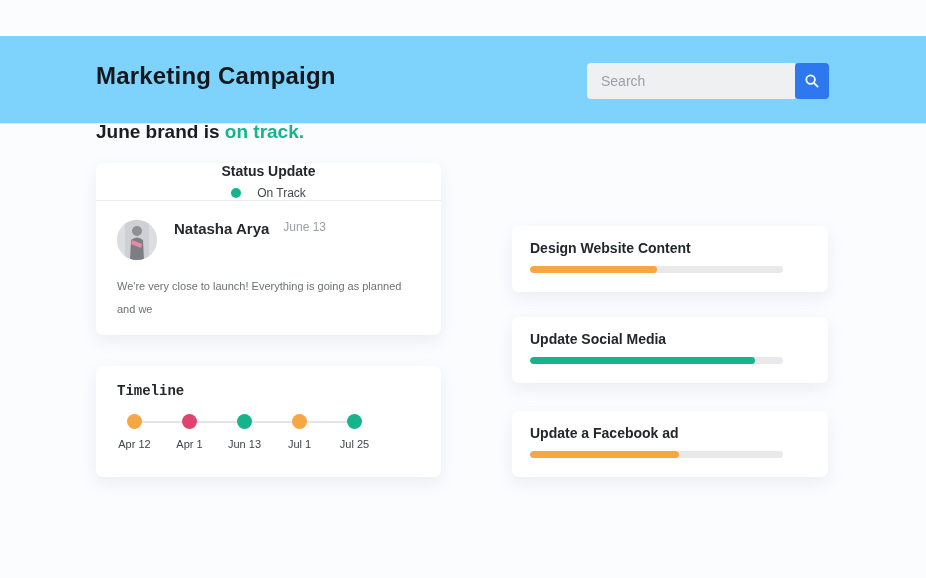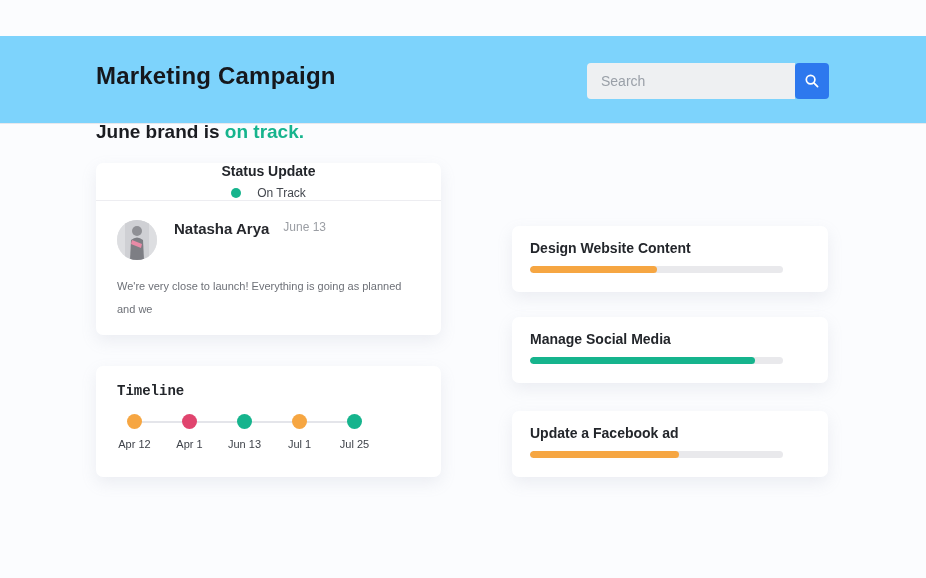--- a/index.html
+++ b/index.html
@@ -139,21 +139,21 @@
 
 
   <div class="card task-card" style="top:226px;">
     <div class="task-title">Design Website Content</div>
     <div class="bar-track">
       <div class="bar-fill" style="background: rgb(246, 166, 66); width: 50%;"></div>
     </div>
   </div>
 
   <div class="card task-card" style="top:317px;">
-    <div class="task-title">Manage Social Media</div>
+    <div class="task-title">Update Social Media</div>
     <div class="bar-track">
       <div class="bar-fill" style="background: rgb(22, 180, 141); width: 89%;"></div>
     </div>
   </div>
 
   <div class="card task-card" style="top:411px;">
     <div class="task-title">Update a Facebook ad</div>
     <div class="bar-track">
       <div class="bar-fill" style="background: rgb(246, 166, 66); width: 59%;"></div>
     </div>

